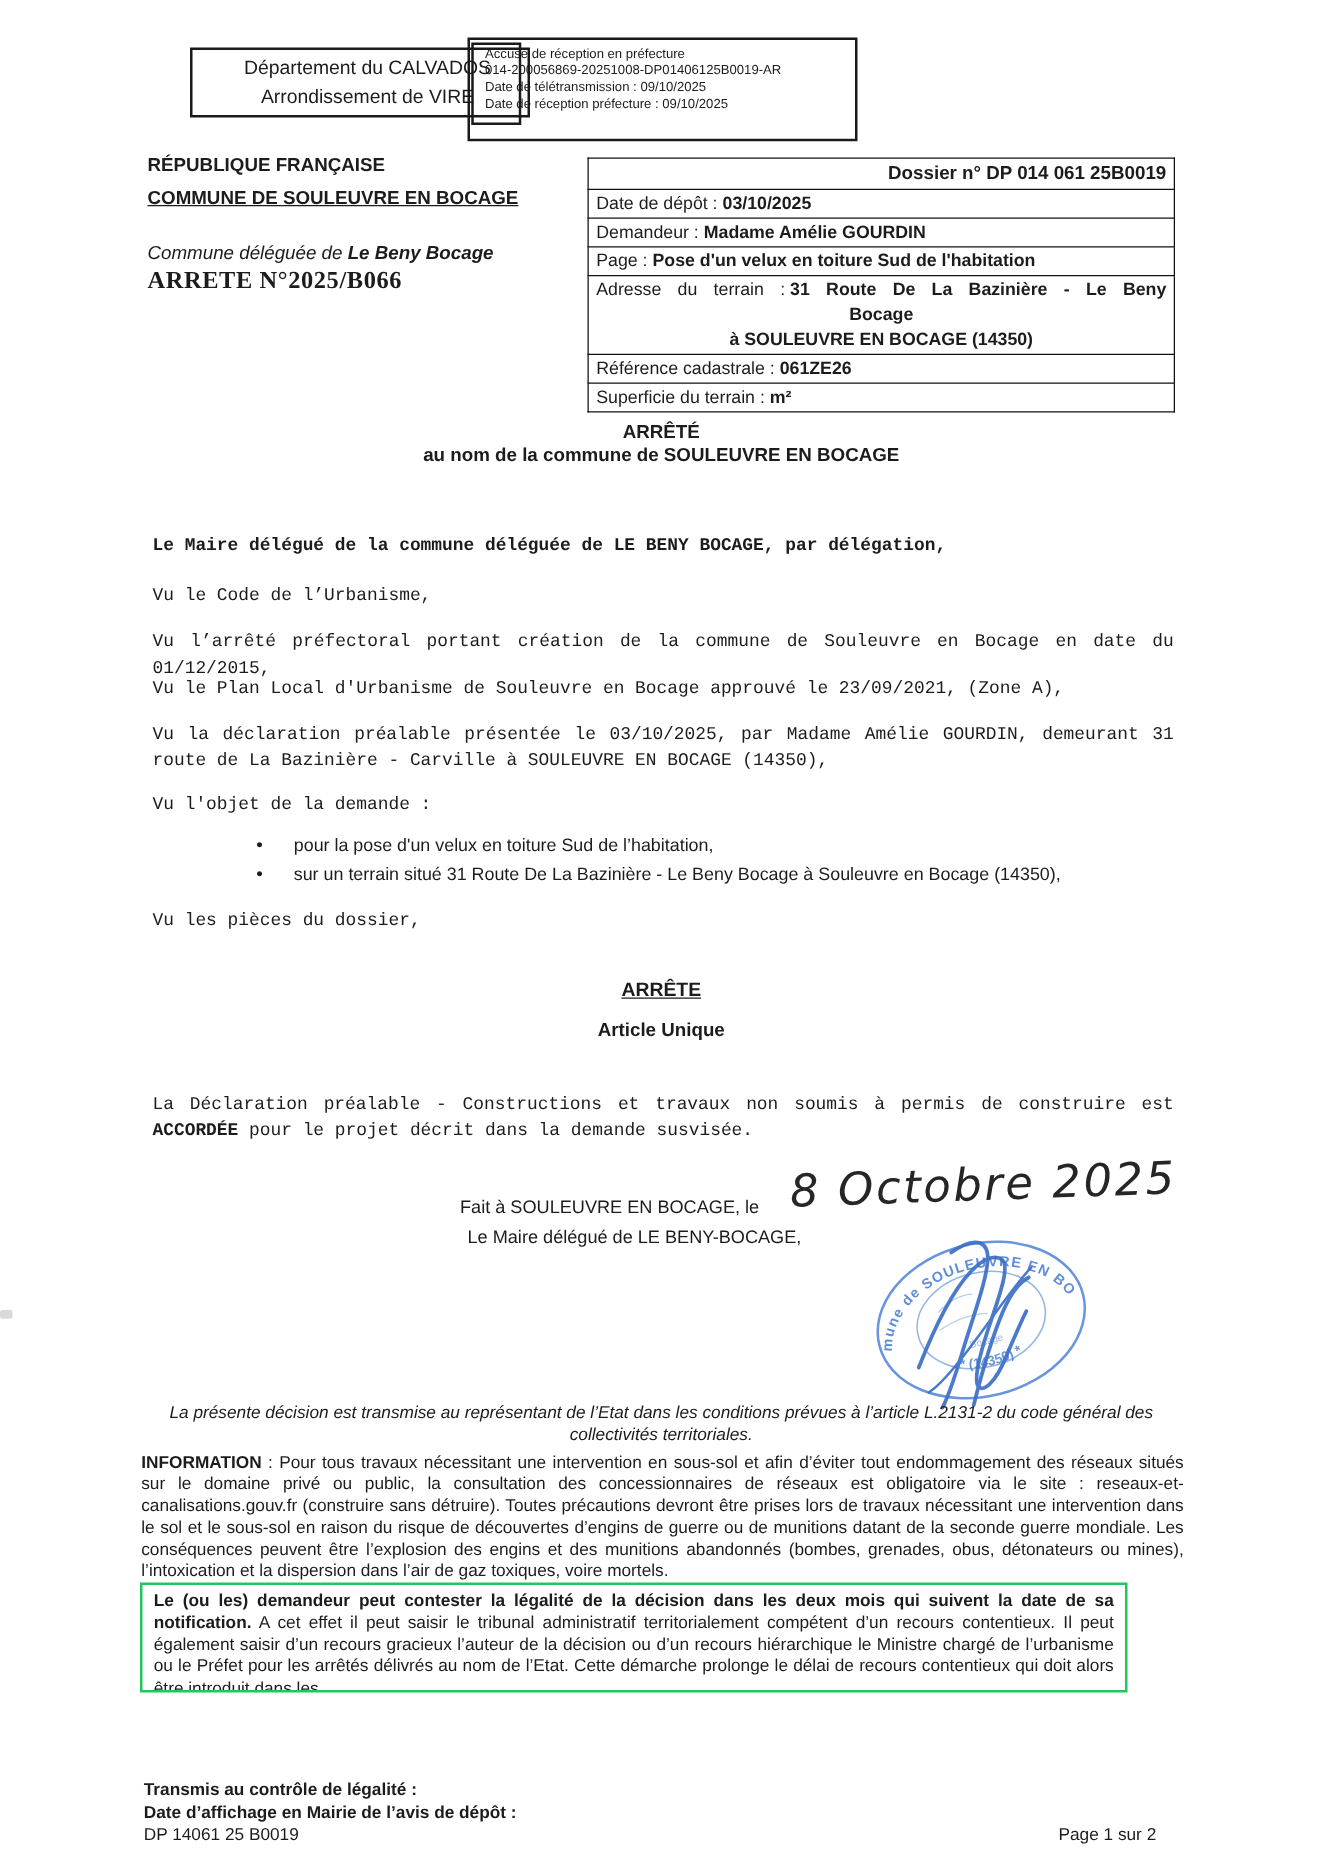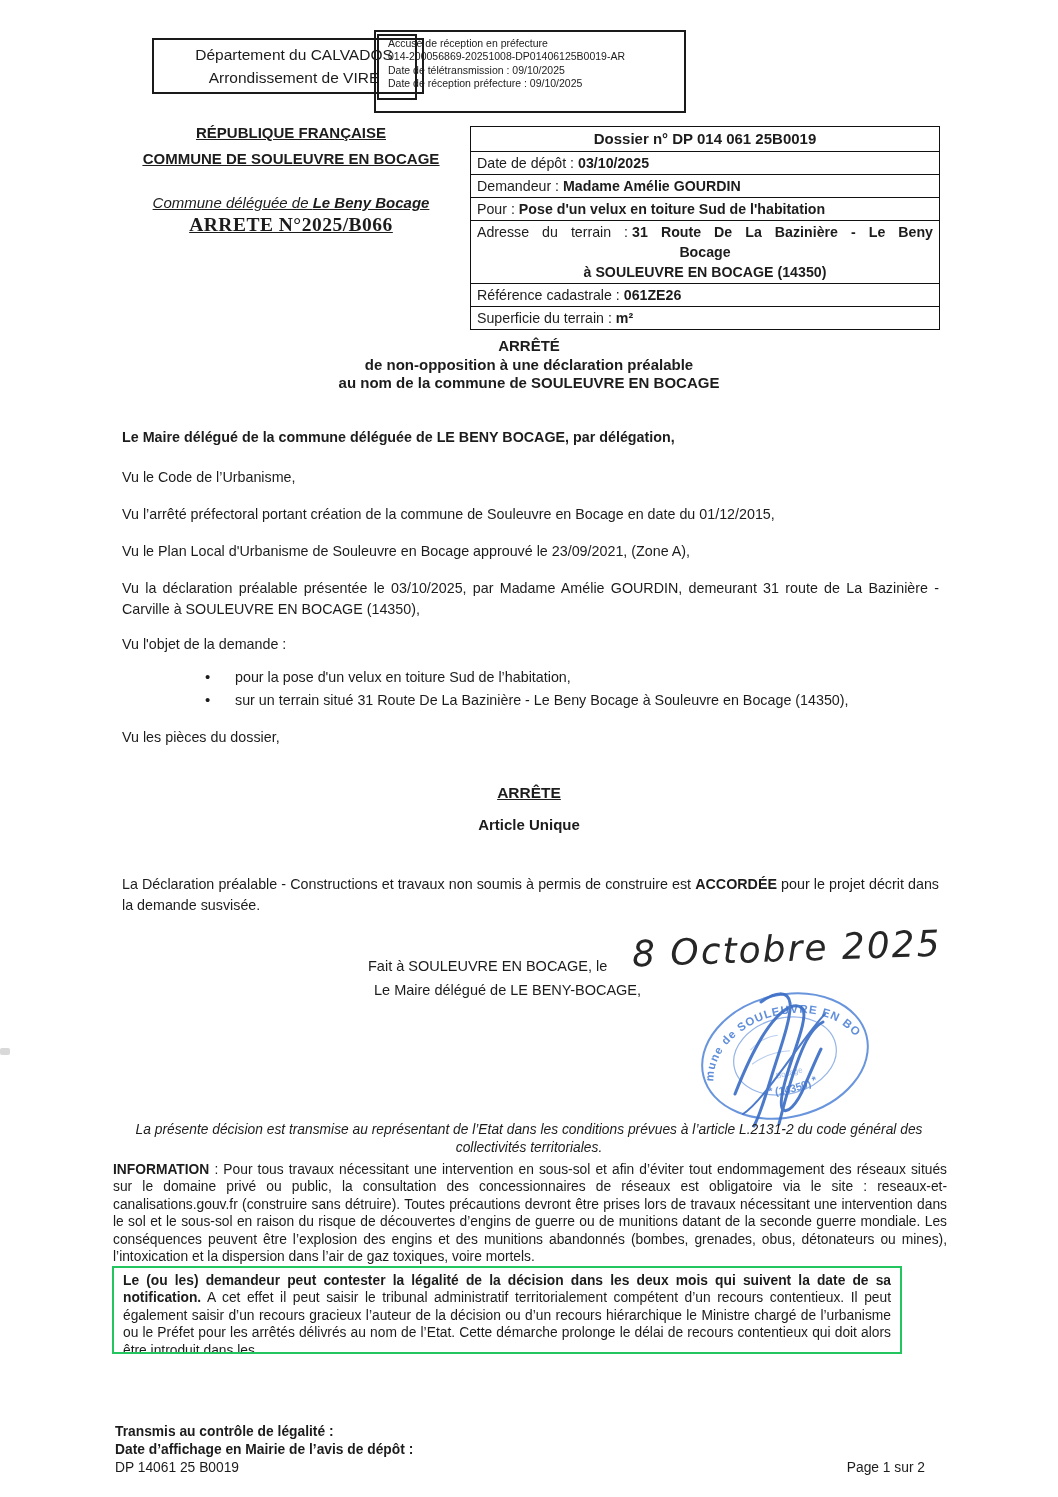--- a/index.html
+++ b/index.html
@@ -18,41 +18,41 @@
   .accuse-box{
     position:absolute;left:374px;top:30px;width:312px;height:83px;
     border:2px solid #1a1a1a;font-size:10.5px;line-height:13.4px;
     padding:5px 0 0 12px;box-sizing:border-box;white-space:nowrap;
   }
   .overlay-box{
     position:absolute;left:377px;top:34px;width:36px;height:62px;
     border:2px solid #1a1a1a;background:transparent;
   }
   
-  .masthead{position:absolute;left:118px;top:124px;width:346px;text-align:center;text-decoration:underline;}
+  .masthead{position:absolute;left:118px;top:124px;width:346px;text-align:left;}
   .masthead .rep{font-weight:bold;font-size:15px;margin-bottom:9px;}
   .masthead .com{font-weight:bold;font-size:15px;text-decoration:underline;}
   .masthead .del{font-style:italic;font-size:15px;margin-top:27px;}
   .masthead .del b{font-style:italic;}
   .masthead .num{font-family:"Liberation Serif","DejaVu Serif",serif;font-weight:bold;font-size:19.5px;margin-top:3px;letter-spacing:.5px;}
   
   table.dossier{
     position:absolute;left:470px;top:126px;width:470px;
     border-collapse:collapse;font-size:14.2px;table-layout:fixed;
   }
   table.dossier td{border:1.6px solid #111;padding:1px 6px;line-height:20px;}
-  table.dossier .hdr{font-weight:bold;text-align:center;font-size:15px;padding:2px 6px;}
+  table.dossier .hdr{font-weight:bold;text-align:right;font-size:15px;padding:2px 6px;}
   table.dossier .val{font-weight:bold;margin-left:4px;}
   .addr-l1{text-align:justify;text-align-last:justify;}
   .addr-l2,.addr-l3{text-align:center;font-weight:bold;}
   
   .doc-title{position:absolute;left:114px;top:337px;width:830px;text-align:center;
     font-weight:bold;font-size:15px;line-height:18.5px;}
   
-  .para{position:absolute;left:122px;width:817px;font-size:14.3px;line-height:21px;text-align:justify;}
+  .para{position:absolute;left:122px;width:817px;font-size:14.3px;line-height:21px;text-align:justify;font-family:Liberation Mono, monospace;}
   .bullet{position:absolute;left:205px;width:740px;font-size:14.3px;display:flex;align-items:center;}
   .bullet .mk{width:30px;flex:none;}
   .bullet .mk::before{content:"\2022";font-size:15px;}
   .center-line{position:absolute;left:114px;width:830px;text-align:center;}
   .arrete-h{top:784px;font-weight:bold;font-size:15.5px;}
   .arrete-h span{text-decoration:underline;}
   .article-h{top:816px;font-weight:bold;font-size:15px;}
   
   .fait-line{position:absolute;left:368px;top:958px;font-size:14.5px;}
   .maire-line{position:absolute;left:374px;top:982px;font-size:14.5px;}
@@ -109,41 +109,40 @@
         <tr>
           <td class="hdr" colspan="1">Dossier n° DP 014 061 25B0019</td>
         </tr>
     <tr>
           <td><span>Date de dépôt :</span><span class="val">03/10/2025</span></td>
         </tr>
     <tr>
           <td><span>Demandeur :</span><span class="val">Madame Amélie GOURDIN</span></td>
         </tr>
     <tr>
-          <td><span>Pour :</span><span class="val">Pose d'un velux en toiture Sud de l'habitation</span></td>
+          <td><span>Page :</span><span class="val">Pose d'un velux en toiture Sud de l'habitation</span></td>
         </tr>
     <tr>
       <td>
         <div class="addr-l1"><span>Adresse du terrain :</span><span class="val">31 Route De La Bazinière - Le Beny</span></div>
         <div class="addr-l2">Bocage</div>
         <div class="addr-l3">à SOULEUVRE EN BOCAGE (14350)</div>
       </td>
     </tr>
     <tr>
           <td><span>Référence cadastrale :</span><span class="val">061ZE26</span></td>
         </tr>
     <tr>
           <td><span>Superficie du terrain :</span><span class="val">m²</span></td>
         </tr>
   </tbody>
     </table>
 
   <div class="doc-title">
     <div>ARRÊTÉ</div>
-    <div>de non-opposition à une déclaration préalable</div>
     <div>au nom de la commune de SOULEUVRE EN BOCAGE</div>
   </div>
 
   <div class="para b" style="top:427px;">Le Maire délégué de la commune déléguée de LE BENY BOCAGE, par délégation,</div>
   <div class="para" style="top:467px;">Vu le Code de l’Urbanisme,</div>
   <div class="para" style="top:504px;">Vu l’arrêté préfectoral portant création de la commune de Souleuvre en Bocage en date du 01/12/2015,</div>
   <div class="para" style="top:541px;">Vu le Plan Local d'Urbanisme de Souleuvre en Bocage approuvé le 23/09/2021, (Zone A),</div>
   <div class="para" style="top:578px;">Vu la déclaration préalable présentée le 03/10/2025, par Madame Amélie GOURDIN, demeurant 31 route de La Bazinière - Carville à SOULEUVRE EN BOCAGE (14350),</div>
   <div class="para" style="top:634px;">Vu l'objet de la demande :</div>
   <div class="bullet" style="top:668px;">

